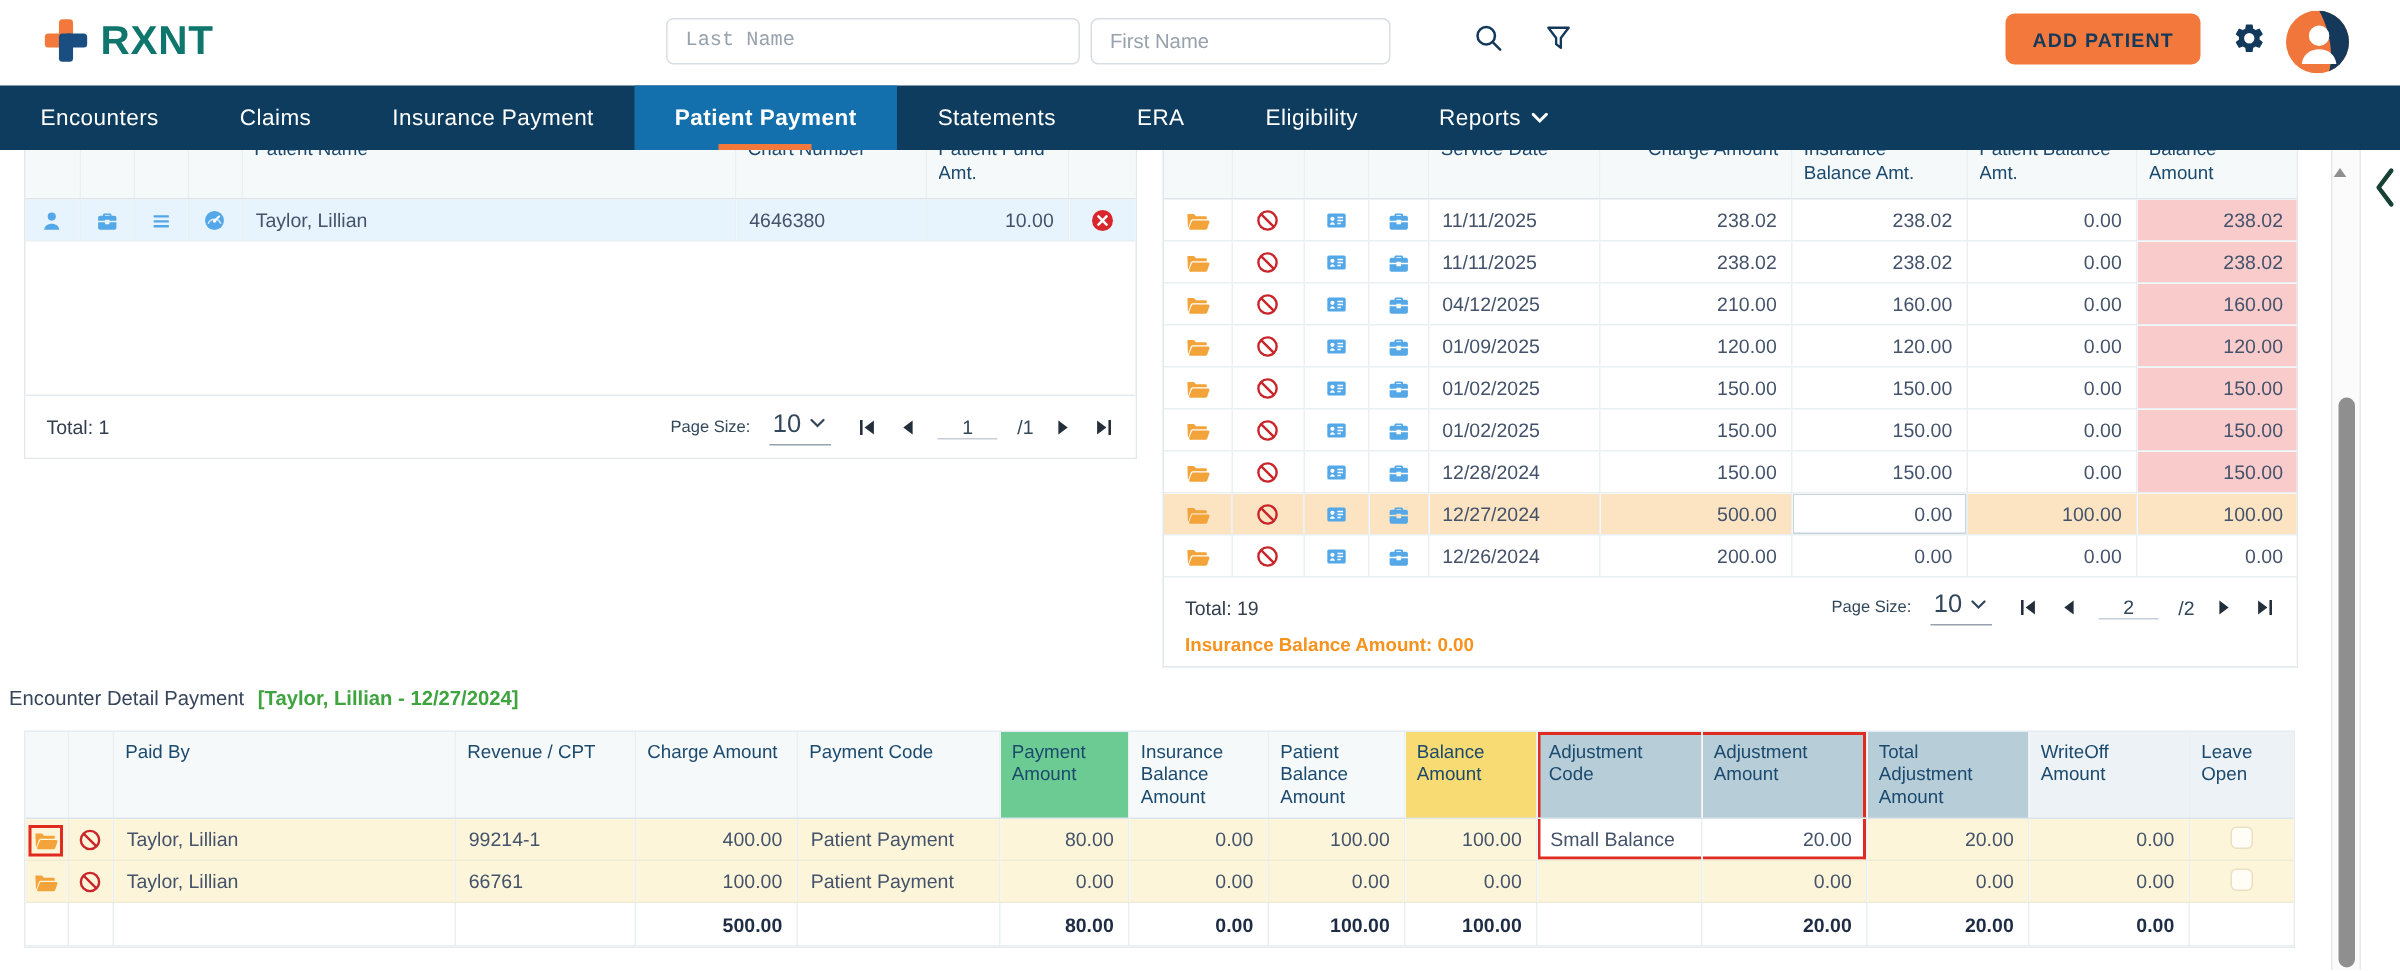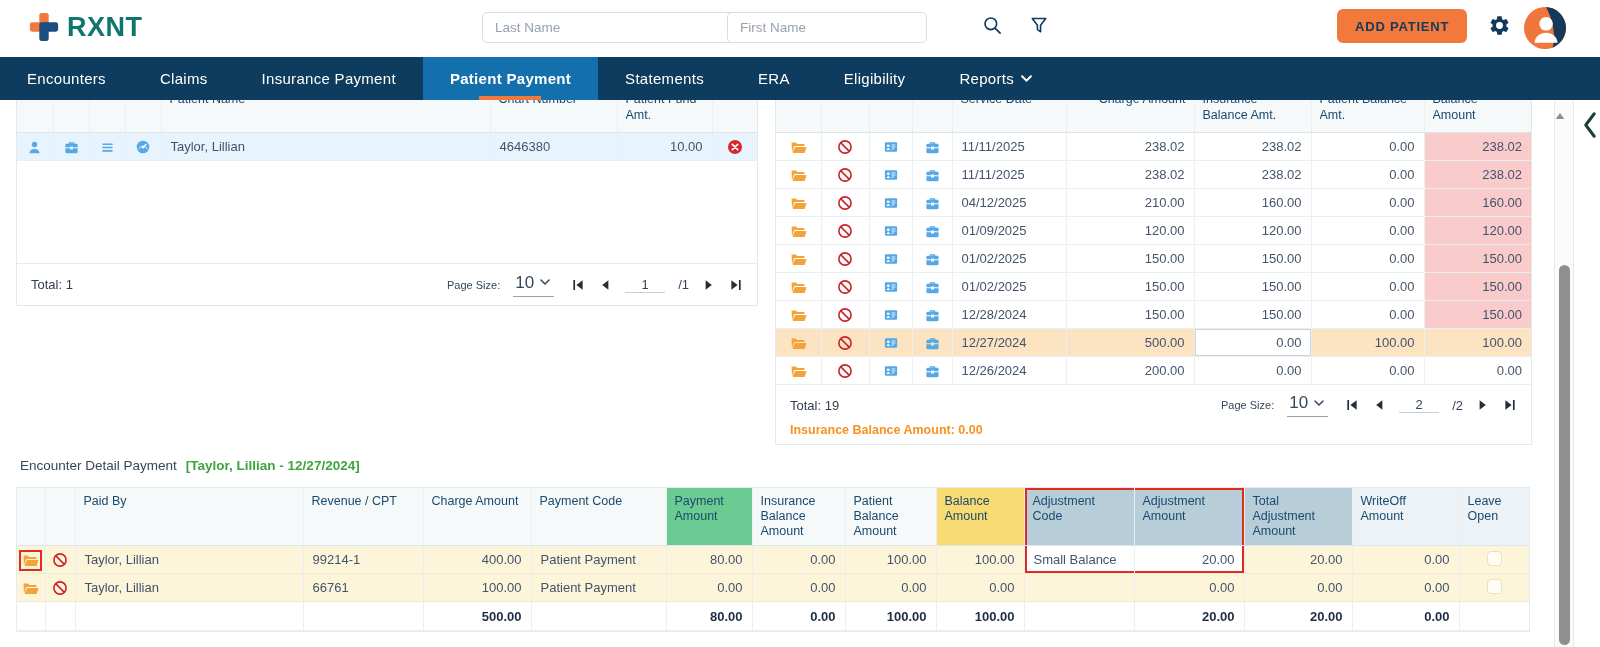--- a/index.html
+++ b/index.html
@@ -6,21 +6,21 @@
   body { font-family: "Liberation Sans", sans-serif; background:#fff; }
   .app { position:relative; width:1600px; height:647px; background:#fff; overflow:hidden; }
 
   
   .topbar { position:absolute; left:0; top:0; width:1600px; height:57px; background:#fff; }
   .brand { position:absolute; left:28px; top:10px; display:flex; align-items:center; gap:7px; cursor:pointer; }
   .brand-text { font-size:27px; font-weight:bold; color:#0f766e; letter-spacing:.5px; }
   .search-input { position:absolute; top:12px; height:31px; border:1px solid #D9DEE3; border-radius:5px;
     padding:0 12px; font-size:13.5px; color:#444; background:#fff; font-family:"Liberation Sans",sans-serif; }
   .search-input::placeholder { color:#98A2AC; }
-  #lastName { left:482px; width:276px; }
+  #lastName { left:444px; width:276px;font-family:Liberation Mono, monospace; }
   #firstName { left:727px; width:200px; }
   .hdr-icon { position:absolute; top:16px; cursor:pointer; }
   #searchIcon { left:983px; } #filterIcon { left:1030px; }
   .add-patient { position:absolute; left:1337px; top:9px; height:34px; padding:0 18px; background:#F2793B;
     border:none; border-radius:6px; color:#15395B; font-weight:bold; font-size:13px; letter-spacing:.8px;
     font-family:"Liberation Sans",sans-serif; cursor:pointer; }
   #gearIcon { left:1488px; top:14px; }
   .avatar { position:absolute; left:1524px; top:7px; width:42px; height:42px; border-radius:50%; overflow:hidden; cursor:pointer; }
 
   
@@ -64,21 +64,21 @@
   .pagination { display:flex; align-items:center; gap:13px; }
   .pg-label { font-size:11px; color:#33475B; }
   .page-size { display:inline-flex; align-items:center; gap:6px; font-size:17px; color:#33475B;
     border-bottom:1px solid #97A2AC; padding:0 4px 3px 2px; cursor:pointer; margin-right:4px; }
   .pg-btn { cursor:pointer; line-height:0; }
   .page-input { width:40px; border:none; border-bottom:1px solid #C8CED5; font-size:13px; color:#33475B;
     text-align:center; outline:none; font-family:"Liberation Sans",sans-serif; background:transparent; }
   .pg-of { font-size:13px; color:#33475B; }
 
   
-  .section-title { position:absolute; left:20px; top:458px; font-size:13.5px; }
+  .section-title { position:absolute; left:6px; top:458px; font-size:13.5px; }
   .st-main { color:#37455A; font-weight:500; }
   .st-ctx  { color:#3FA440; font-weight:bold; margin-left:9px; }
   .enc-wrap { position:absolute; left:16px; top:487px; width:1514px; background:#fff; border:1px solid #E6EBEF; }
   .enc-wrap th { height:52px; padding:6px 8px; line-height:15px; }
   .enc-wrap th.green { background:#6CCB92; }
   .enc-wrap th.yellow { background:#F8DB72; }
   .enc-wrap th.slate { background:#B7CDD8; }
   .enc-wrap th.pale { background:#ECF2F5; }
   .enc-row td { background:#FDF5D9; border-bottom:1px solid #F0EBD6; }
   .enc-totals td { background:#fff; font-weight:bold; color:#1F2D44; height:29px; }

